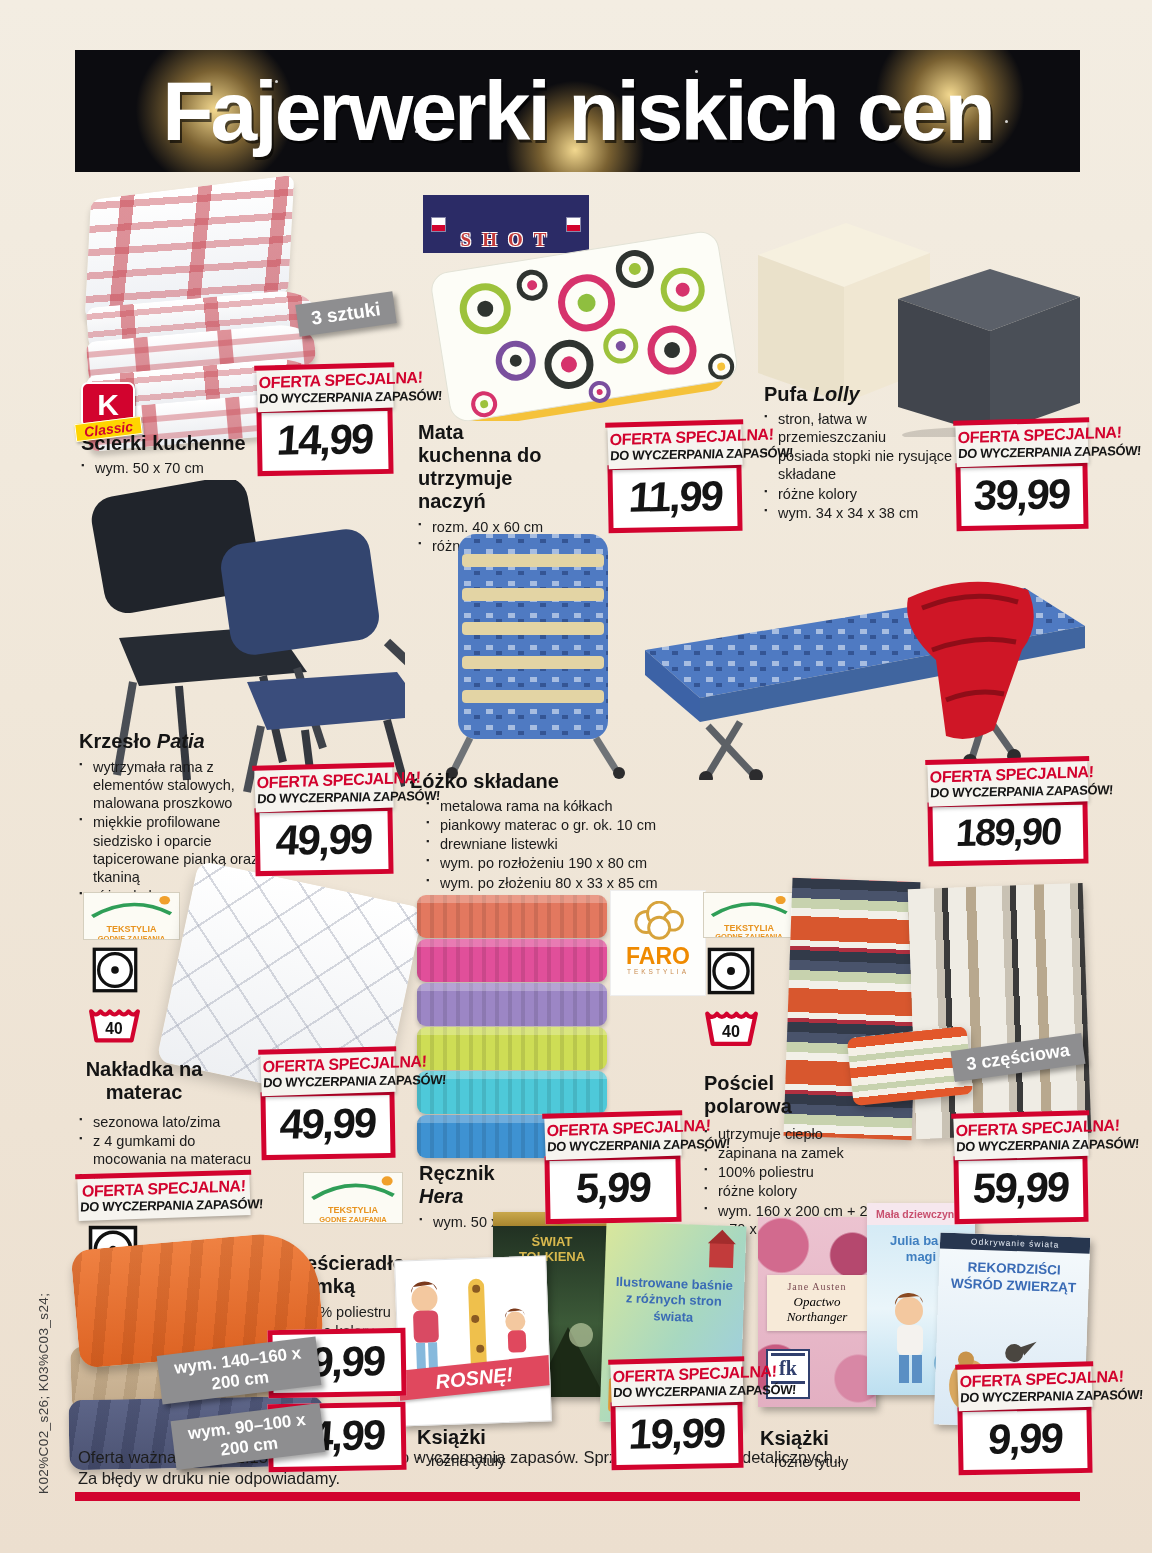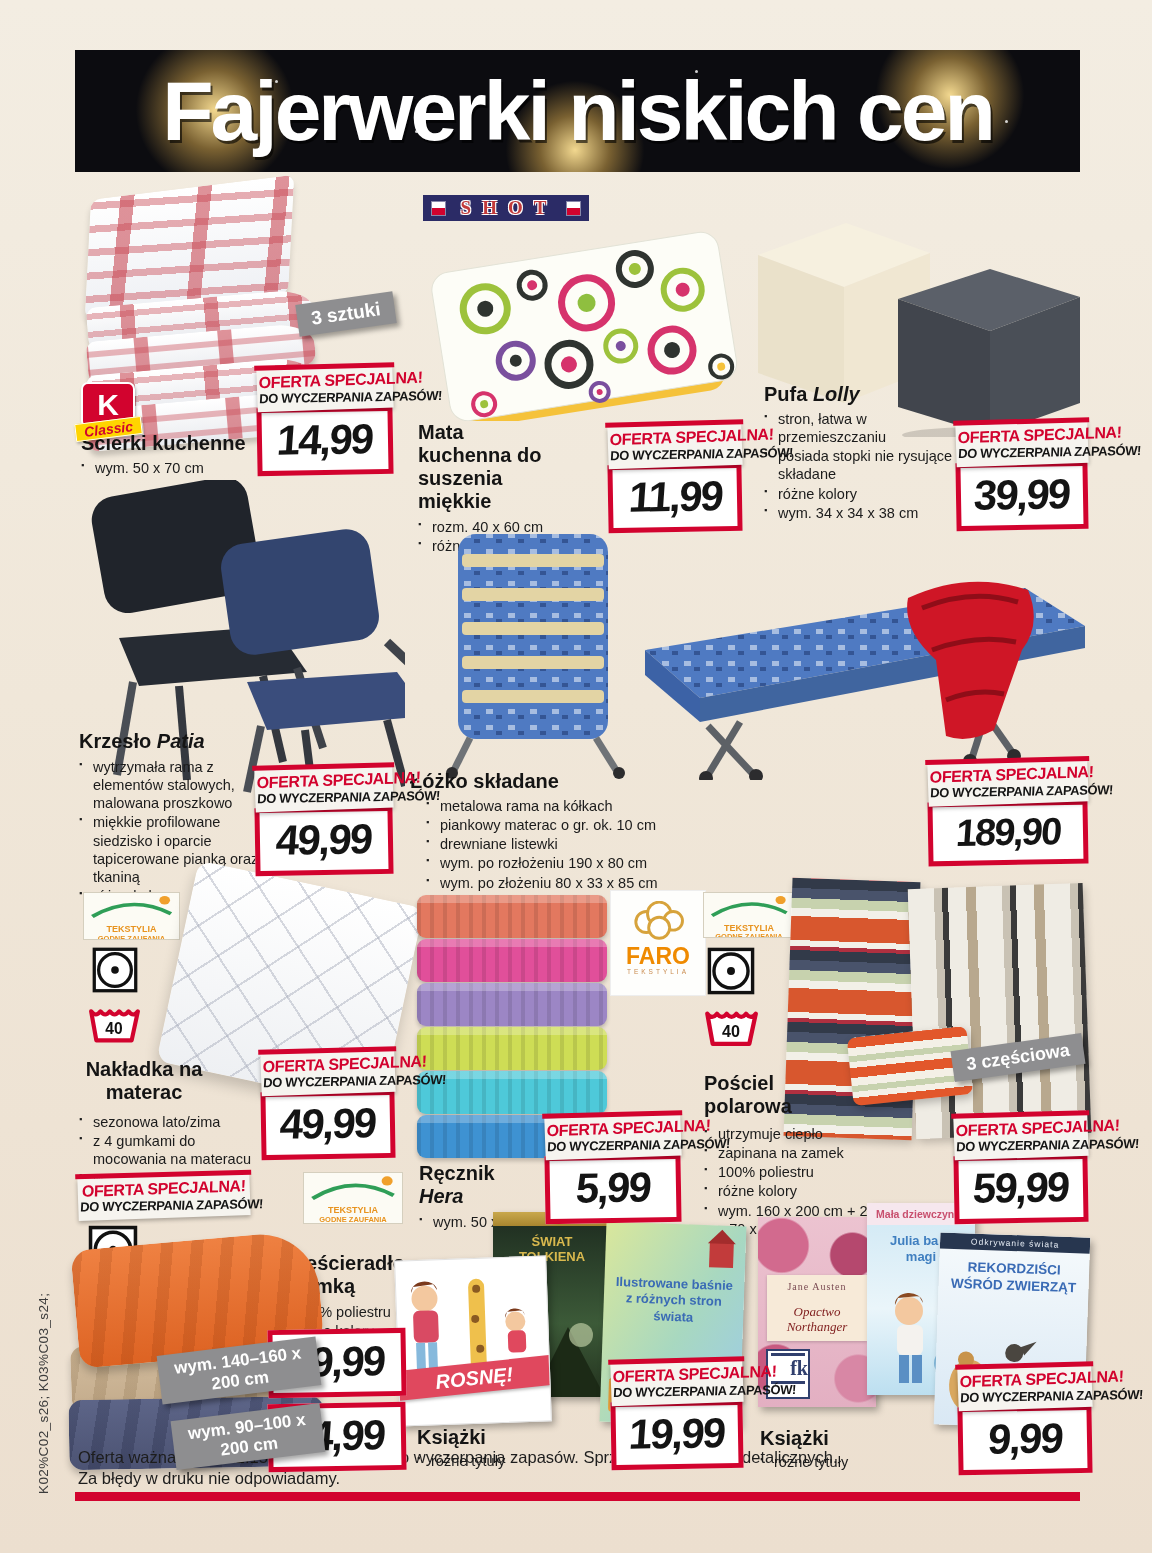--- a/index.html
+++ b/index.html
@@ -52,30 +52,30 @@
   .k-square{width:50px;height:42px;background:#d2032e;border-radius:7px;border:2px solid #fff;
             display:flex;align-items:center;justify-content:center;color:#fff;font-weight:bold;font-size:30px;
             box-shadow:1px 2px 3px rgba(0,0,0,.3);}
   .k-ribbon{position:absolute;left:-6px;bottom:-10px;background:#ffd400;border:1px solid #fff;
             padding:0 8px;transform:rotate(-7deg);color:#d2032e;font-style:italic;font-weight:bold;font-size:14px;
             box-shadow:1px 2px 3px rgba(0,0,0,.3);}
 
   .shot-logo{position:absolute;background:#2b2b66;display:flex;align-items:center;justify-content:center;
              gap:9px;padding:2px 8px;}
   .shot-text{color:#c23b3b;font-weight:bold;font-family:"Liberation Serif",serif;font-size:19px;
-             letter-spacing:11px;text-shadow:1px 1px 0 #fff,-1px -1px 0 #fff,1px -1px 0 #fff,-1px 1px 0 #fff;padding-left:6px;}
+             letter-spacing:11px;text-shadow:1px 1px 0 #fff,-1px -1px 0 #fff,1px -1px 0 #fff,-1px 1px 0 #fff;padding-left:6px;margin-top:32px;}
   .flaglet{width:30px;height:13px;background:linear-gradient(#fff 0 50%,#d2032e 50% 100%);border:1px solid #8888aa;}
 
   .faro-logo{position:absolute;background:#fefefc;border:1px solid #eee;text-align:center;padding:10px 4px;}
   .faro-t{color:#ef8a00;font-weight:bold;font-size:23px;letter-spacing:0px;line-height:1;}
   .faro-s{color:#c98b4e;font-size:6.5px;letter-spacing:3px;}
 
   .fk-logo{position:absolute;background:#fff;border:2px solid #31406e;text-align:center;}
   .fk-bar{height:3px;background:#31406e;margin:2px 3px;}
-  .fk-t{font-family:"Liberation Serif",serif;font-weight:bold;color:#31406e;font-size:20px;line-height:1.05;text-align:right;}
+  .fk-t{font-family:"Liberation Serif",serif;font-weight:bold;color:#31406e;font-size:20px;line-height:1.05;}
 
   .wash-symbol{position:absolute;}
 
   
   .towel-stack{position:absolute;}
   .towel-top{width:205px;height:118px;border-radius:10px;transform:rotate(-7deg) skewX(-10deg);
      background:
        repeating-linear-gradient(93deg,rgba(201,74,86,0) 0 30px,rgba(201,74,86,.6) 30px 44px,rgba(201,74,86,0) 44px 78px),
        repeating-linear-gradient(3deg,rgba(201,74,86,0) 0 16px,rgba(201,74,86,.45) 16px 23px),
        linear-gradient(#ffffff,#eef0f4);
@@ -179,21 +179,21 @@
         <circle cx="240" cy="142" r="21" fill="none" stroke="#d6336c" stroke-width="7"></circle>
           <circle cx="240" cy="142" r="8" fill="#2f3430"></circle>
         <circle cx="46" cy="166" r="11" fill="none" stroke="#d6336c" stroke-width="4"></circle>
           <circle cx="46" cy="166" r="4" fill="#9dc23c"></circle>
         <circle cx="286" cy="166" r="11" fill="none" stroke="#2f3430" stroke-width="4"></circle>
           <circle cx="286" cy="166" r="4" fill="#f5c23a"></circle>
         <circle cx="162" cy="172" r="9" fill="none" stroke="#7a4f9e" stroke-width="4"></circle>
           <circle cx="162" cy="172" r="3" fill="#d6336c"></circle>
       </g>
     </svg>
-    <h3 class="pname" style="left:8px;top:236px;width:130px;">Mata kuchenna do suszenia miękkie</h3>
+    <h3 class="pname" style="left:8px;top:236px;width:130px;">Mata kuchenna do utrzymuje naczyń</h3>
     <ul class="bullets" style="left:8px;top:332px;width:190px;">
       <li>rozm. 40 x 60 cm</li>
       <li>różne kolory</li>
     </ul>
     <div class="offer-unit" style="left:198px;top:240px;width:134px;">
       <div class="offer-badge">
         <div class="ob1">OFERTA SPECJALNA!</div>
         <div class="ob2">DO WYCZERPANIA ZAPASÓW!</div>
       </div>
       <div class="price-box">
@@ -571,21 +571,21 @@
     <ul class="bullets" style="left:22px;top:241px;width:160px;">
       <li>różne tytuły</li>
     </ul>
   </section>
 
   <section class="product" style="left:755px;top:1195px;width:340px;height:285px;">
     <div class="book" style="left:3px;top:22px;width:118px;height:190px;
          background:radial-gradient(circle at 20% 15%,#d26a8e 0 14%,rgba(0,0,0,0) 15%),radial-gradient(circle at 80% 20%,#b5486e 0 12%,rgba(0,0,0,0) 13%),radial-gradient(circle at 15% 80%,#c75a80 0 13%,rgba(0,0,0,0) 14%),radial-gradient(circle at 85% 85%,#d887a5 0 12%,rgba(0,0,0,0) 13%),linear-gradient(#ecc3d0,#e3afc2);">
       <div style="position:absolute;left:9px;right:9px;top:58px;background:#f7ead8;padding:6px 2px;text-align:center;box-shadow:0 1px 3px rgba(0,0,0,.2);">
         <div style="font-size:10px;letter-spacing:1px;color:#7a4a52;font-family:'Liberation Serif',serif;">Jane Austen</div>
-        <div style="font-size:13px;font-style:italic;color:#7f1d1d;font-family:'Liberation Serif',serif;margin-top:13px;line-height:1.15;">Opactwo Northanger</div>
+        <div style="font-size:13px;font-style:italic;color:#000000;font-family:'Liberation Serif',serif;margin-top:3px;line-height:1.15;">Opactwo Northanger</div>
       </div>
       <div class="fk-logo" style="left:8px;bottom:8px;width:40px;height:46px;">
         <div class="fk-bar"></div>
         <div class="fk-t">fk</div>
         <div class="fk-bar"></div>
       </div>
     </div>
     <div class="book" style="left:112px;top:8px;width:108px;height:192px;background:linear-gradient(#cfe8f4,#eaf5fa 55%,#bcdff0);">
       <div style="height:22px;background:#f6e7ee;display:flex;align-items:center;justify-content:center;color:#c84f6e;font-weight:bold;font-size:10.5px;">Mała dziewczynka</div>
       <div style="color:#3f7fc0;font-weight:bold;font-size:13px;text-align:center;margin-top:8px;padding:0 6px;line-height:1.2;">Julia ba w magi</div>

